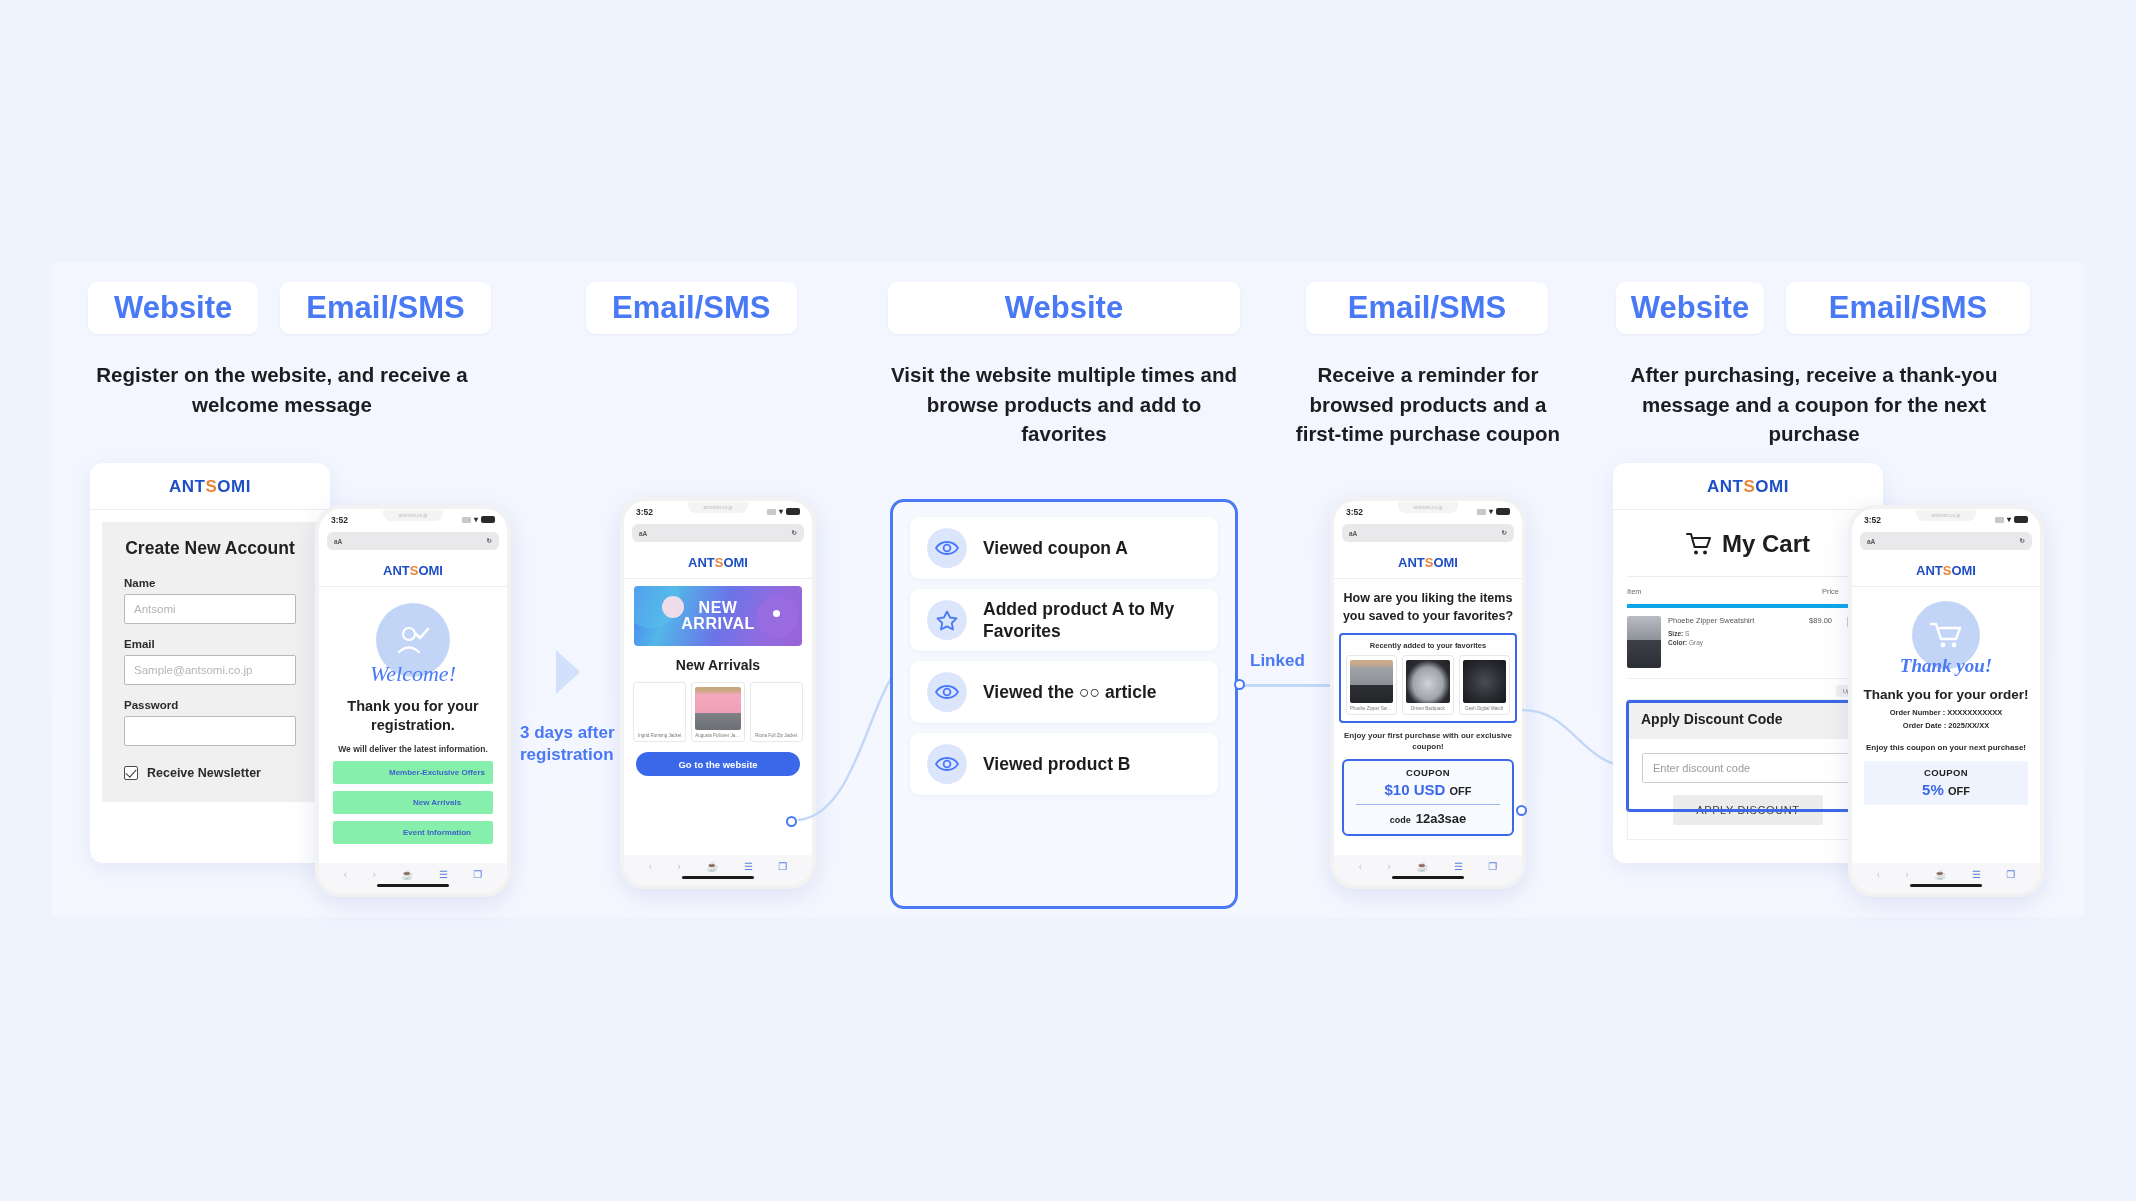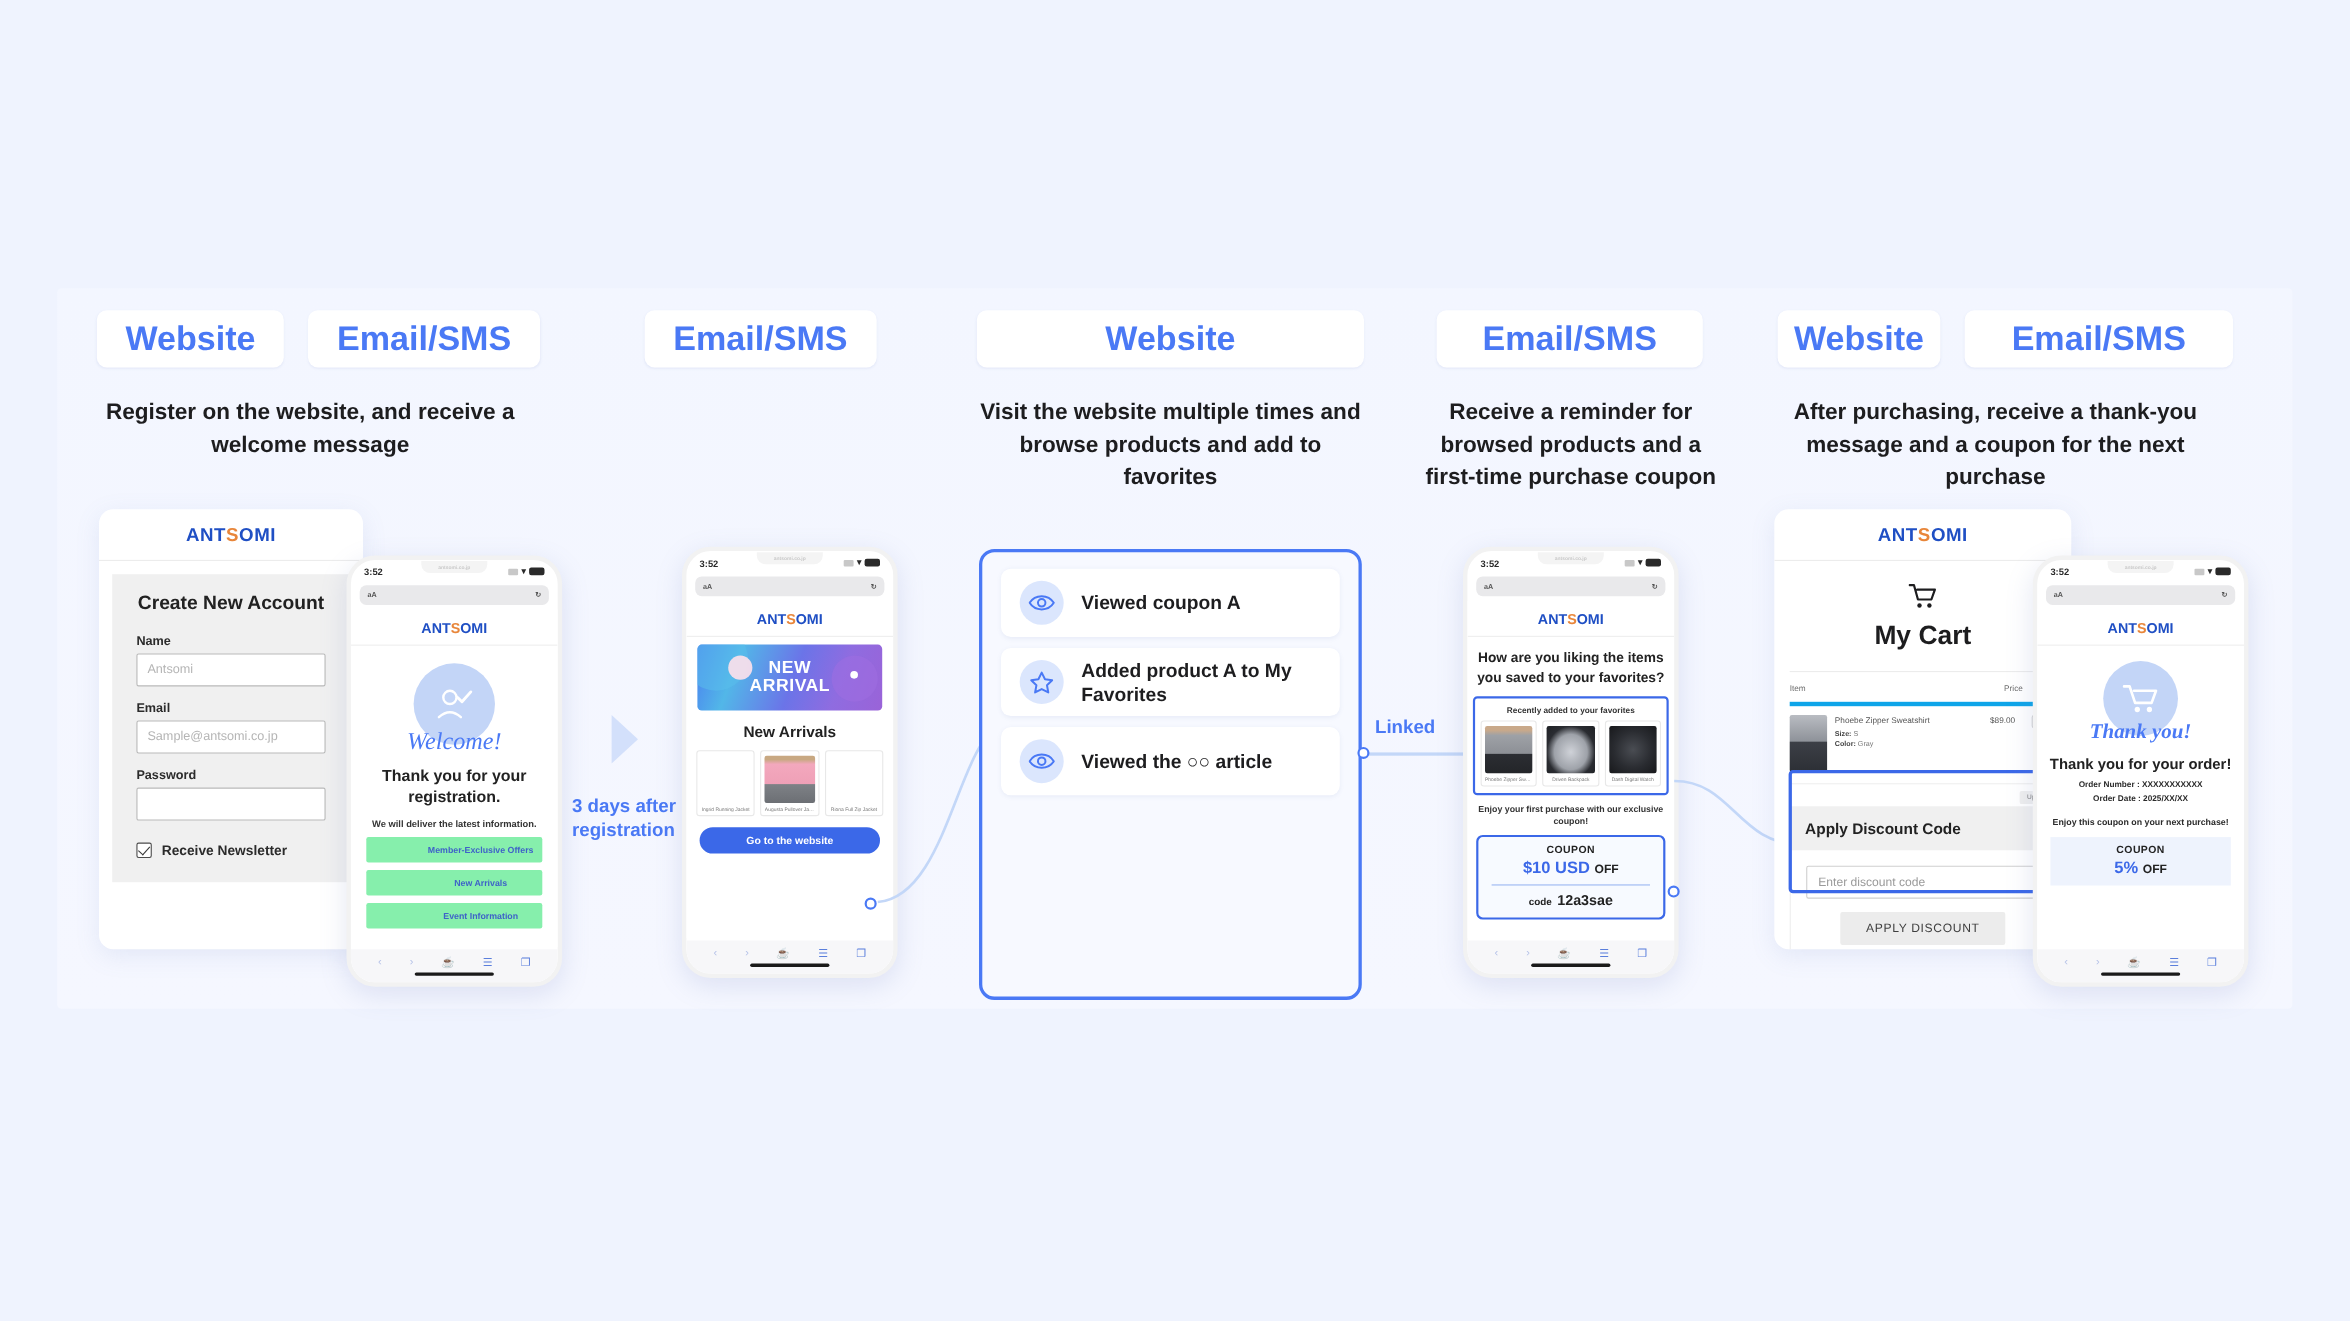--- a/index.html
+++ b/index.html
@@ -54,21 +54,21 @@
   }
   .chk-row { display:flex; align-items:center; gap:9px; margin-top:20px; }
   .chkbox { width:14px; height:14px; border:1.4px solid #4b4b4b; border-radius:2px;
             position:relative; flex:none; background:#fff;}
   .chkbox:after{ content:""; position:absolute; left:3px; top:0px; width:5px; height:9px;
             border:solid #3a3a3a; border-width:0 1.6px 1.6px 0; transform:rotate(42deg); }
   .chk-lbl { font-size:12.5px; font-weight:bold; color:#2b2b2b; }
 
   
   .cart-hd { display:flex; align-items:center; justify-content:center; gap:10px;
-             padding: 20px 0 18px; border-bottom:1px solid #ececec; margin: 0 14px; flex-direction: column;}
+             padding: 20px 0 18px; border-bottom:1px solid #ececec; margin: 0 14px;}
   .cart-title { font-size: 24px; font-weight:bold; color:#1d1d1f; }
   .cart-tbl { margin: 10px 14px 0; font-size: 7.5px; color:#6e6e6e; }
   .cart-thead { display:flex; border-bottom:4px solid #0ea5e9; padding-bottom:8px; }
   .cart-thead span:nth-child(1){ flex:1; }
   .cart-thead span:nth-child(2){ width:40px; text-align:right;}
   .cart-thead span:nth-child(3){ width:30px; text-align:right;}
   .cart-row { display:flex; padding: 8px 0 10px; border-bottom:1px solid #efefef; gap:7px;}
   .cart-thumb { width:34px; height:52px; border-radius:2px;
     background: linear-gradient(180deg,#b9bcc2 0%,#8e9299 46%,#3c3f46 47%,#2c2f35 100%);}
   .cart-info { flex:1; }
@@ -391,20 +391,29 @@
     </div>
     <div class="bh-item">
       <span class="bh-ic">
         <svg width="24" height="18" viewBox="0 0 24 18">
           <path d="M1 9 C6 1, 18 1, 23 9 C18 17, 6 17, 1 9 Z" fill="none" stroke="#4a79f5" stroke-width="1.8"></path>
           <circle cx="12" cy="9" r="3.4" fill="none" stroke="#4a79f5" stroke-width="1.8"></circle>
         </svg>
       </span>
       <span class="bh-txt">Viewed the ○○ article</span>
     </div>
+    <div class="bh-item">
+      <span class="bh-ic">
+        <svg width="24" height="18" viewBox="0 0 24 18">
+          <path d="M1 9 C6 1, 18 1, 23 9 C18 17, 6 17, 1 9 Z" fill="none" stroke="#4a79f5" stroke-width="1.8"></path>
+          <circle cx="12" cy="9" r="3.4" fill="none" stroke="#4a79f5" stroke-width="1.8"></circle>
+        </svg>
+      </span>
+      <span class="bh-txt">Viewed product B</span>
+    </div>
   </div>
 
   <div class="conn-line" style="left:1240px; top:684px; width:94px; height:2.5px;"></div>
   <div class="dot" style="left:1234px; top:679px;"></div>
   <div class="conn-label" style="left:1250px; top:650px;">Linked</div>
 
   <div class="phone" style="left:1330px; top:497px;">
     <div class="ph-status">
       <span>3:52</span>
       <span class="ph-notch">antsomi.co.jp</span>

